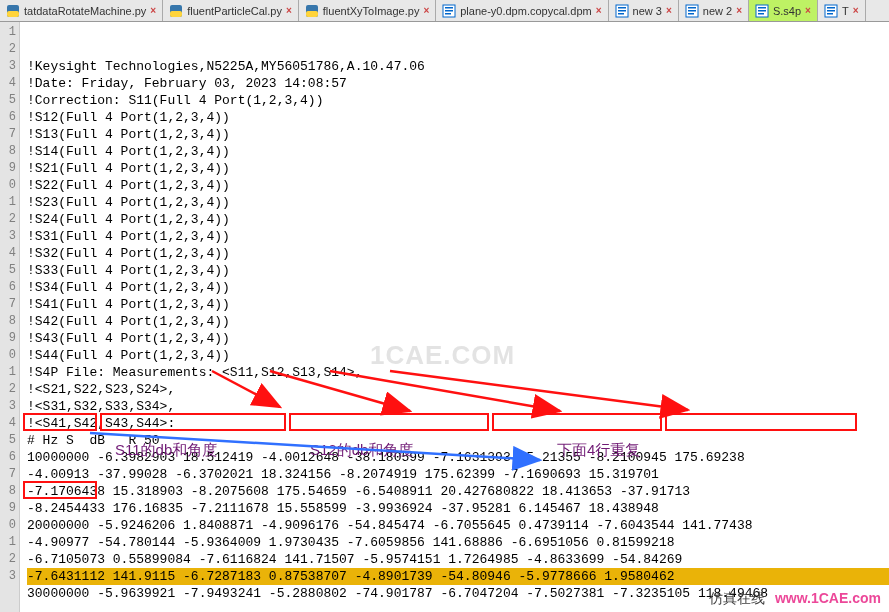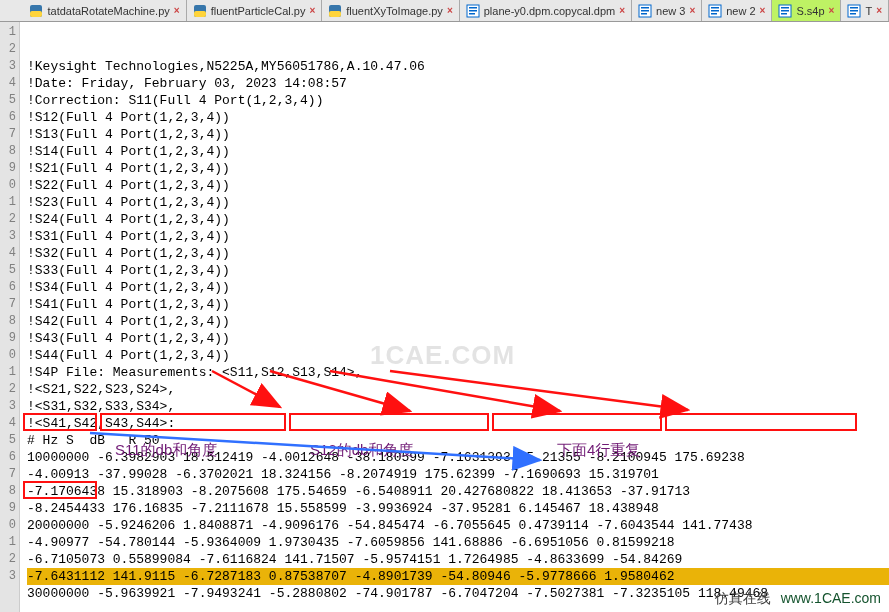--- a/index.html
+++ b/index.html
@@ -1,33 +1,33 @@
 <!DOCTYPE html>
 <html><head>
 <meta charset="utf-8">
 <style>
 * { box-sizing: border-box; margin: 0; padding: 0; }
 body { font-family: Arial, sans-serif; font-size: 11px; background: #fff; width: 889px; height: 612px; overflow: hidden; position: relative; }
-.tabs-bar { display: flex; background: #e8e8e8; border-bottom: 1px solid #999; height: 22px; justify-content: flex-end; }
+.tabs-bar { display: flex; background: #e8e8e8; border-bottom: 1px solid #999; height: 22px; }
 .tab { display: flex; align-items: center; padding: 2px 6px; border-right: 1px solid #aaa; background: #e8e8e8; font-size: 11px; color: #333; white-space: nowrap; }
 .tab.active { background: #bef264; }
 .tab .icon { width: 14px; height: 14px; margin-right: 4px; display: inline-flex; align-items: center; justify-content: center; }
 .tab .close { margin-left: 4px; color: #c44; font-weight: bold; font-size: 10px; }
 .editor { display: flex; position: relative; height: calc(100% - 22px); }
 .gutter { width: 20px; background: #e4e4e4; border-right: 1px solid #ccc; text-align: right; padding: 2px 3px 0 0; font-family: "Courier New", monospace; font-size: 12px; color: #808080; line-height: 17px; }
 .content { flex: 1; padding: 2px 0 0 7px; font-family: "Courier New", monospace; font-size: 13px; color: #000; line-height: 17px; white-space: pre; position: relative; overflow: hidden; }
 .content .line { height: 17px; }
 .content .highlighted { background: #eab308; }
 .watermark { position: absolute; top: 325px; left: 350px; font-size: 26px; font-weight: bold; color: rgba(128,128,128,0.22); font-family: Liberation Sans, sans-serif; letter-spacing: 1px; }
 .annotations { position: absolute; top: 0; left: 0; width: 100%; height: 100%; pointer-events: none; z-index: 10; }
 .red-box { position: absolute; border: 2px solid #ff1010; }
 .ann-text { position: absolute; color: #701a75; font-family: SimSun, "Microsoft YaHei", sans-serif; font-size: 15px; font-weight: normal; white-space: nowrap; }
 .footer-brand { position: absolute; bottom: 0; right: 0; padding: 4px 8px; font-size: 14px; }
 .footer-brand .zh { color: #404040; font-family: SimSun, "Microsoft YaHei", sans-serif; margin-right: 6px; }
-.footer-brand .url { color: #14532d; font-weight: normal; }
+.footer-brand .url { color: #ec4899; font-weight: bold; }
 </style>
 </head>
 <body>
 
 <div class="tabs-bar">
     <div class="tab">
       <span class="icon">
         <svg width="14" height="14" viewBox="0 0 14 14">
           <rect x="1" y="1" width="12" height="12" rx="2" fill="#3776ab"></rect>
           <rect x="1" y="7" width="12" height="6" rx="2" fill="#ffd43b"></rect>

